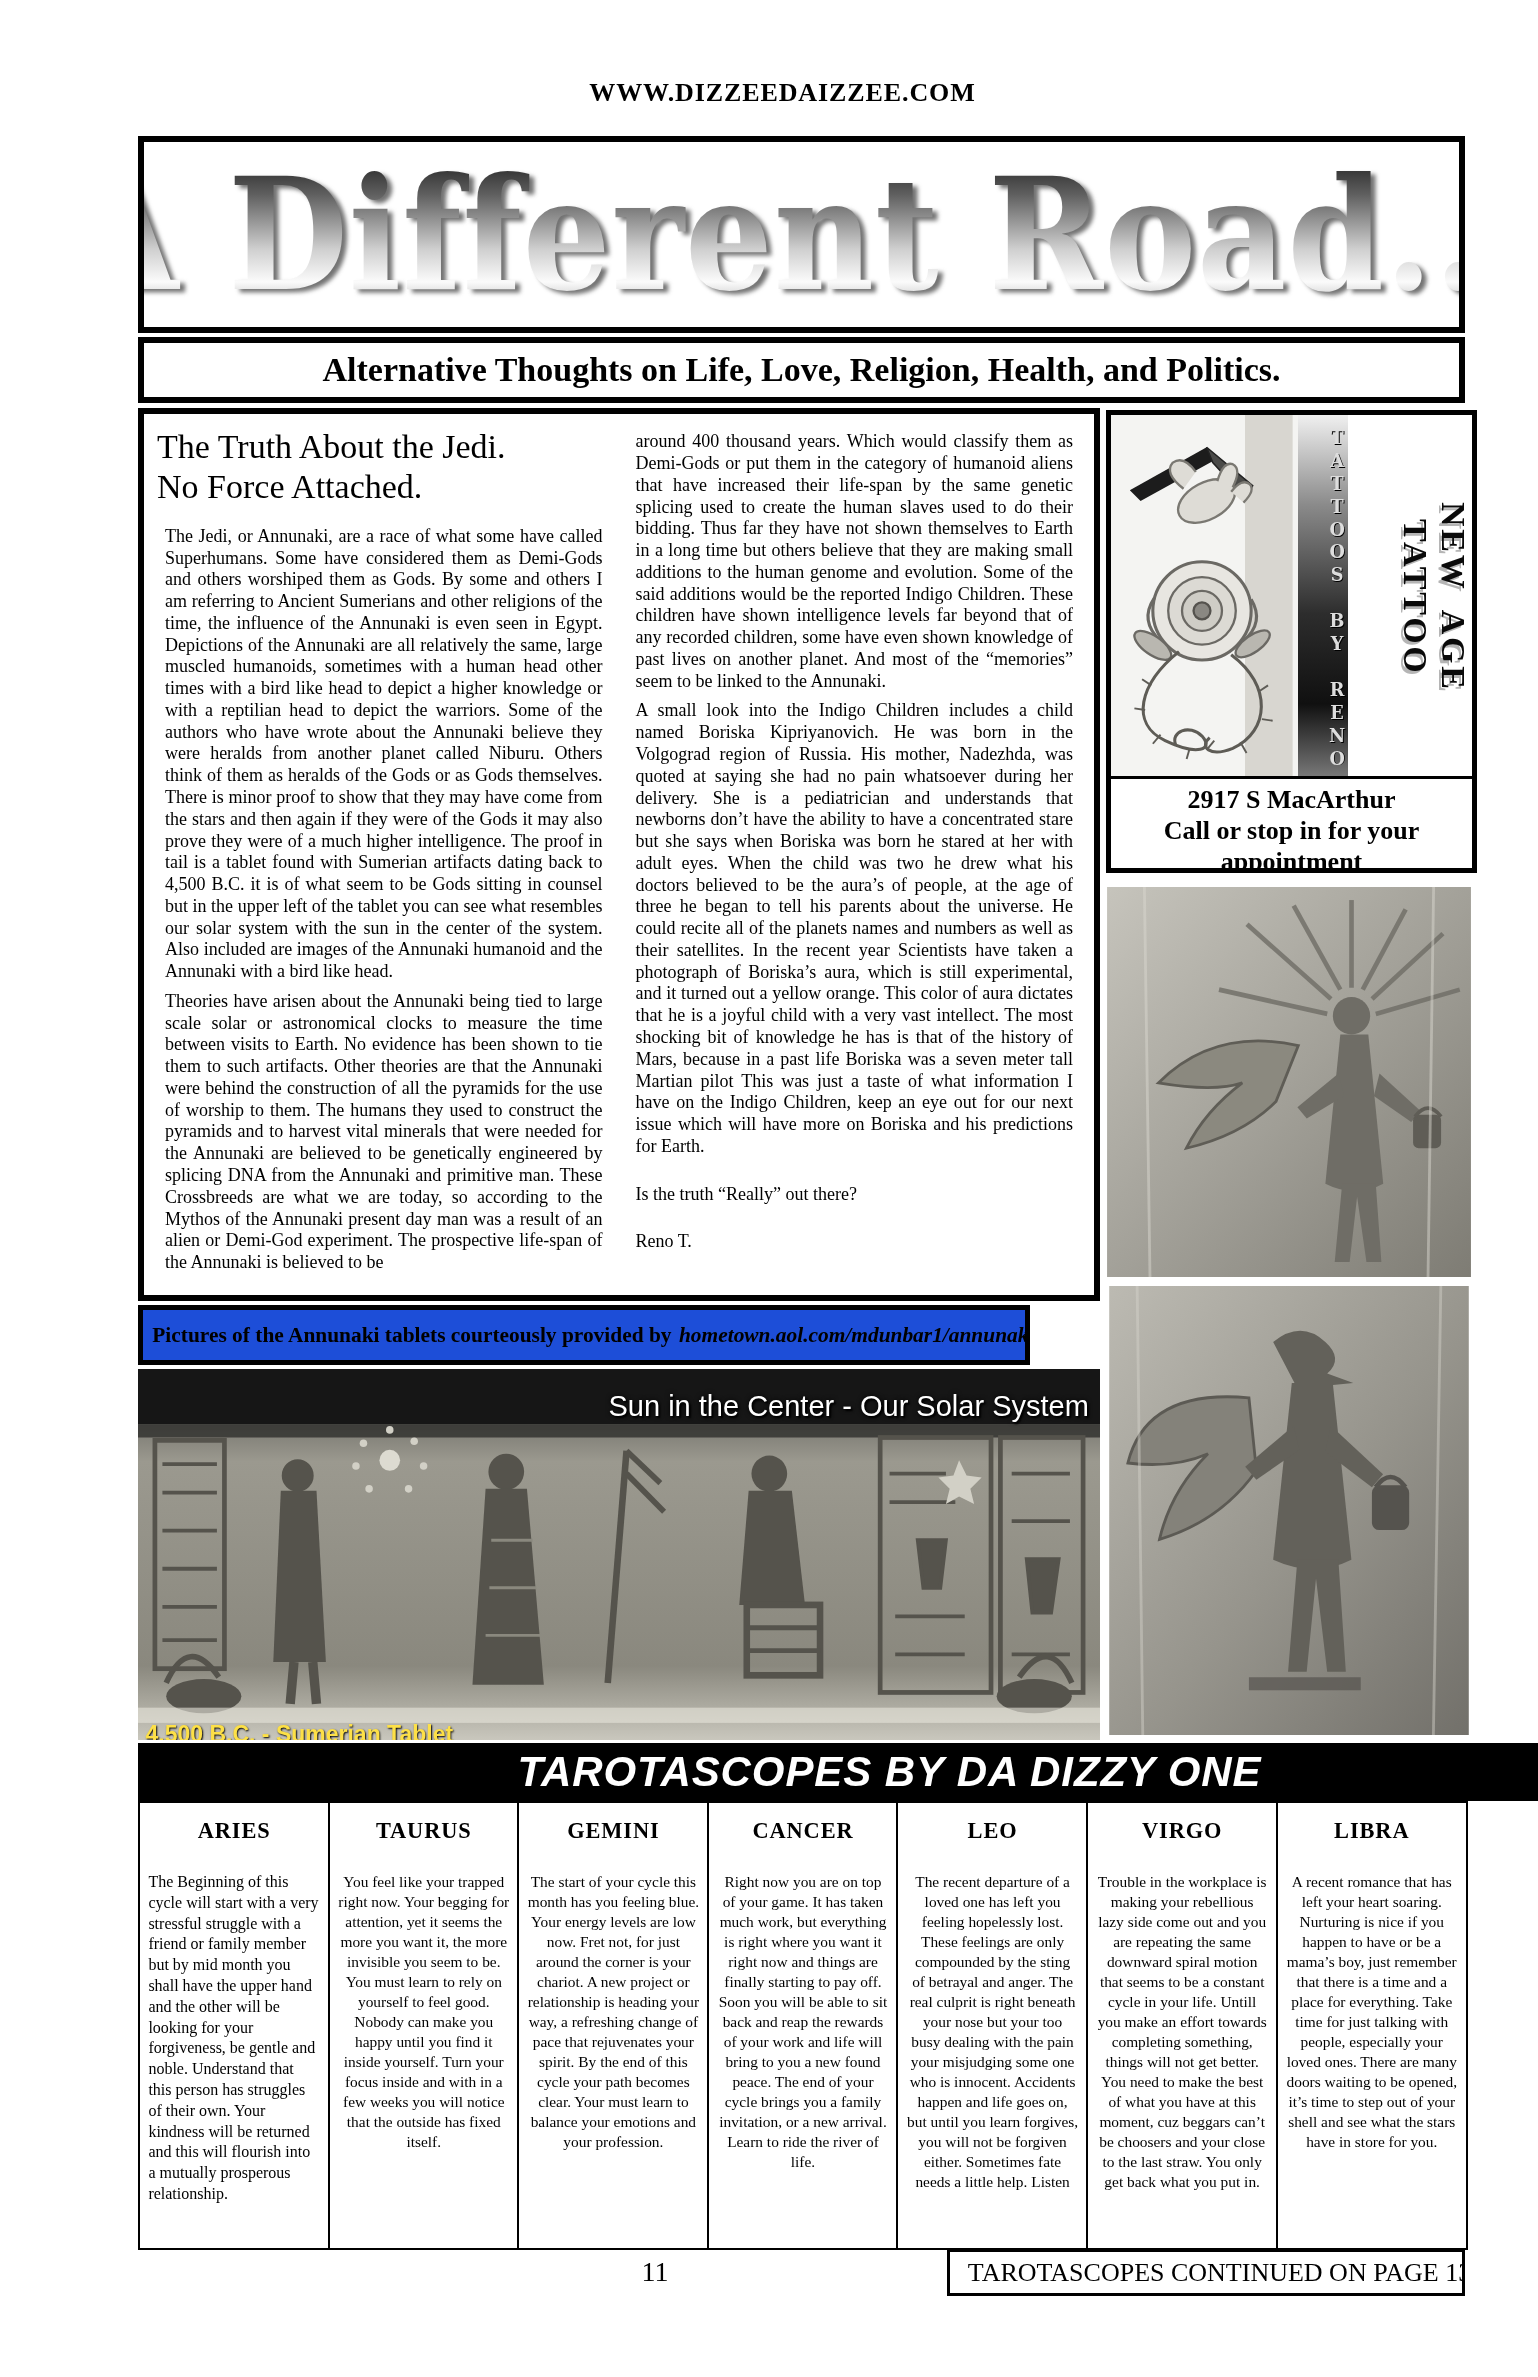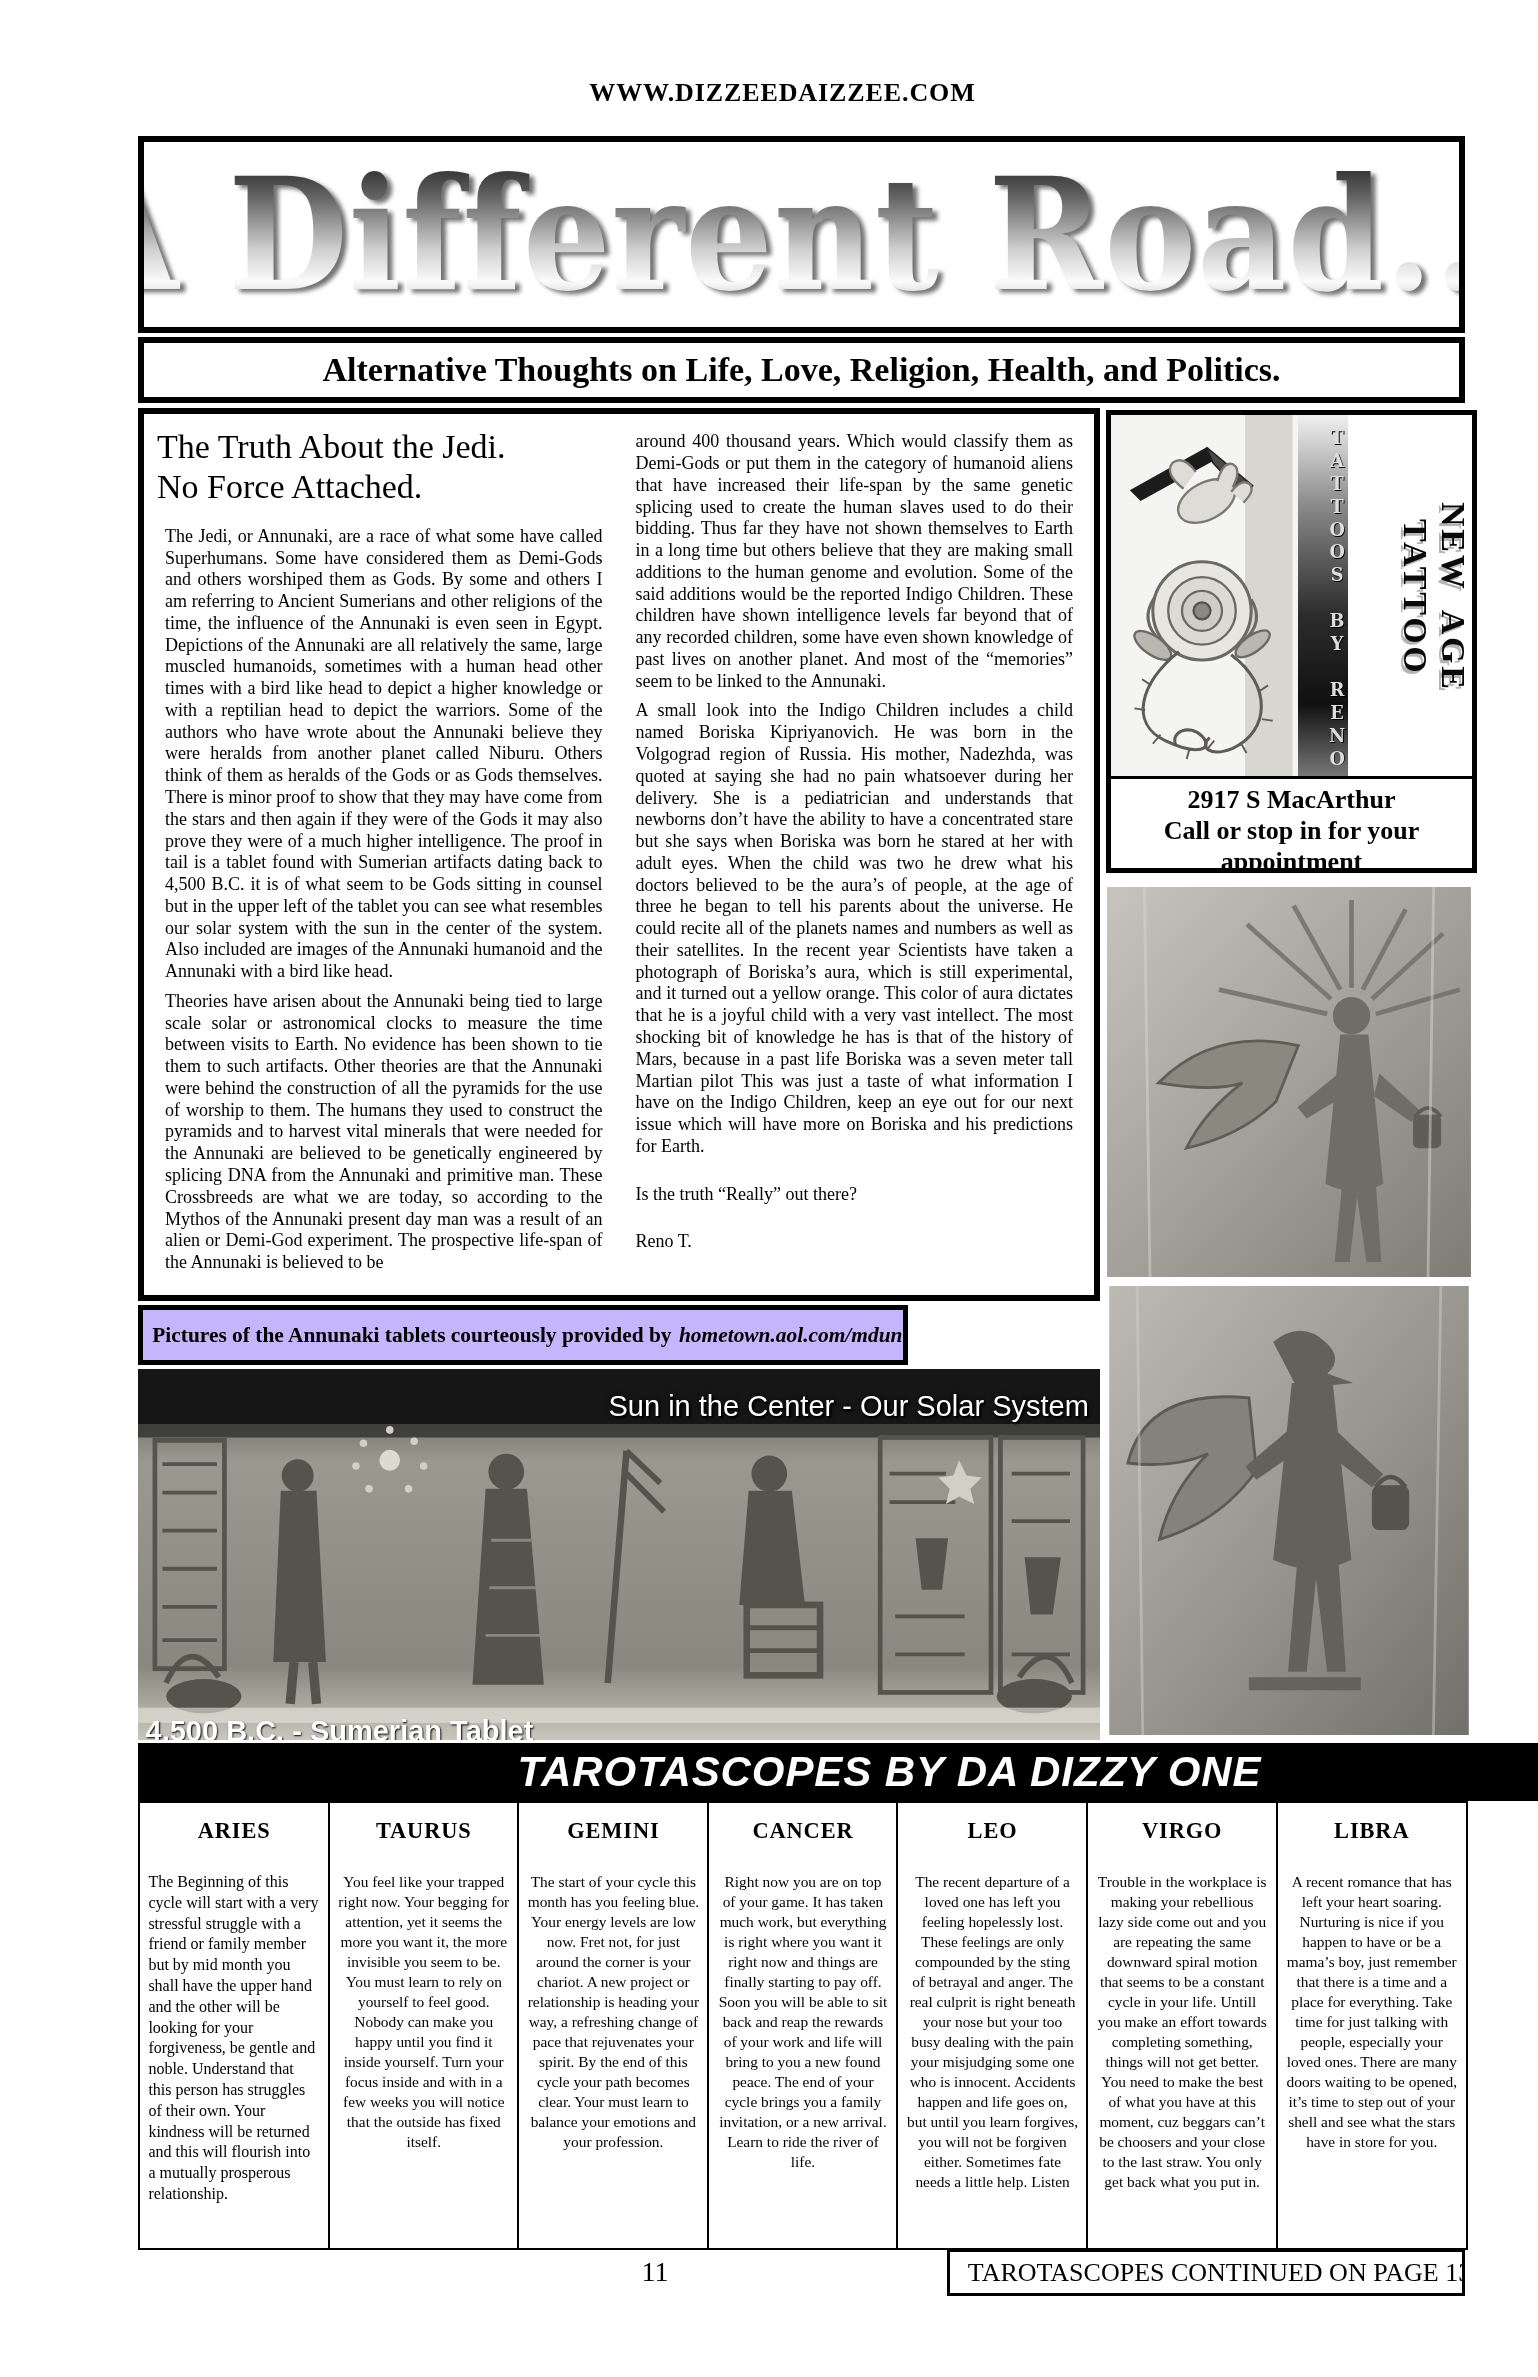--- a/index.html
+++ b/index.html
@@ -65,38 +65,38 @@
     text-shadow:2.8px 2.8px 0 #b5b5b5; padding-top:3.7px;
   }
   .ad-contact { text-align:center; font-weight:bold; font-size:26px; line-height:31px; padding-top:4.7px; }
   
   .relief { position:absolute; overflow:hidden; }
   .relief svg { width:100%; height:100%; display:block; }
   .relief-1 { left:1107px; top:887px; width:364px; height:390px; }
   .relief-2 { left:1109px; top:1286px; width:360px; height:449px; }
   
   .credit-bar {
-    position:absolute; left:138px; top:1305px; width:770px; height:60px;
-    border:5.6px solid #000; background:#c4b5fd; display:flex; align-items:center;
+    position:absolute; left:138px; top:1305px; width:892px; height:60px;
+    border:5.6px solid #000; background:#1d4ed8; display:flex; align-items:center;
     padding-left:9.3px; font-size:21.4px; font-weight:bold; white-space:nowrap; overflow:hidden;
   }
   .credit-bar .url { font-style:italic; margin-left:7.5px; }
   
   .tablet-photo {
     position:absolute; left:138px; top:1369px; width:962px; height:371px;
     background:#6f6d66; overflow:hidden;
   }
   .tablet-photo svg { position:absolute; inset:0; width:100%; height:100%; }
   .tablet-caption-top {
     position:absolute; top:20.5px; right:11.2px; color:#fff; font-family:"Liberation Sans", sans-serif;
     font-weight:normal; font-size:29px; text-shadow:0 0 5.6px #000, 1.9px 1.9px 1.9px #000;
   }
   .tablet-caption-bottom {
-    position:absolute; bottom:-7.5px; left:7.5px; color:#ffffff; font-family:"Liberation Sans", sans-serif;
-    font-weight:bold; font-size:29px; text-shadow:0.9px 0.9px 1.9px #000;
+    position:absolute; bottom:-7.5px; left:7.5px; color:#fde047; font-family:"Liberation Sans", sans-serif;
+    font-weight:bold; font-size:23px; text-shadow:0.9px 0.9px 1.9px #000;
   }
   
   .taro-header {
     position:absolute; left:138px; top:1743px; width:1503px; height:58px;
     background:#000; color:#fff; display:flex; align-items:center; justify-content:center;
     font-family:"Liberation Sans", sans-serif; font-weight:bold; font-style:italic;
     font-size:42px; letter-spacing:0.9px; white-space:nowrap;
   }
   .taro-grid { position:absolute; left:138px; top:1801px; width:1330px; height:449px; display:flex; }
   .taro-cell {

